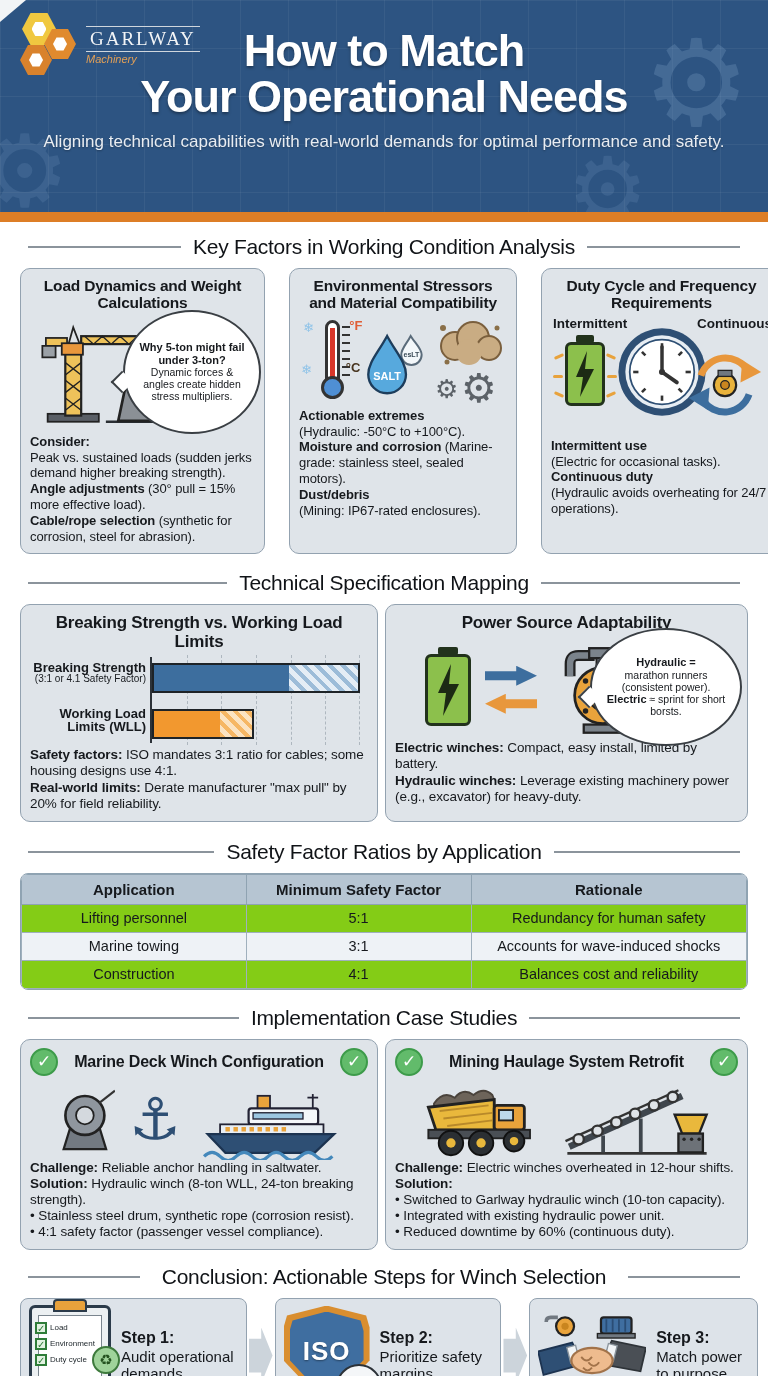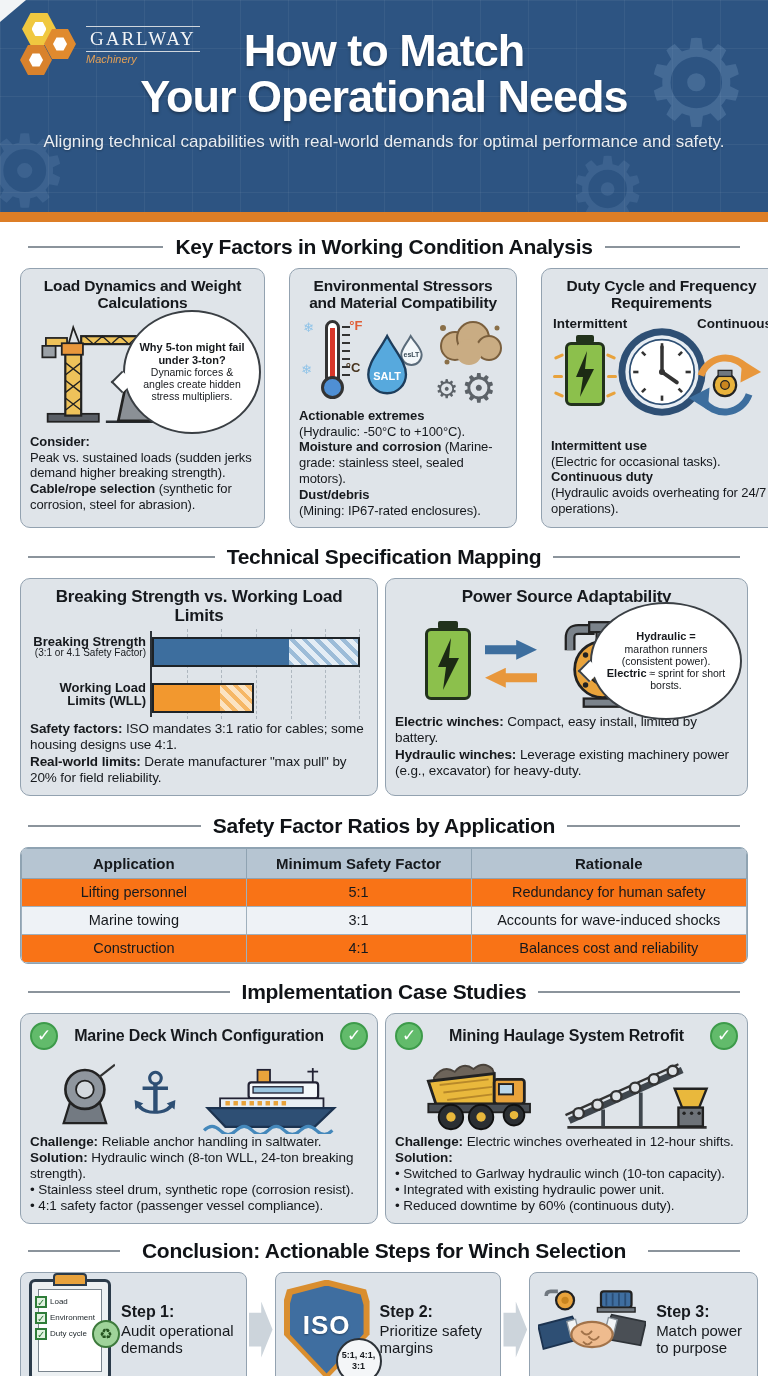--- a/index.html
+++ b/index.html
@@ -35,21 +35,21 @@
     border-top:1.5px solid #cfd6dd; border-bottom:1.5px solid #cfd6dd; padding:1px 4px; }
   .logo-tag { text-align:left; color:#e3a056; font-size:11px; font-style:italic; margin-top:1px; }
   .hdr-titles { position:relative; text-align:center; padding-top:28px; line-height:1.02; z-index:2;}
   .hdr-t { color:#fff; font-size:45px; font-weight:bold; letter-spacing:-1px;
     text-shadow:0 2px 3px rgba(0,0,0,.35); }
   .hdr-accent { color:#e9922f; }
   .hdr-sub { color:#e9edf2; font-size:17px; margin-top:13px; font-weight:normal; text-shadow:0 1px 2px rgba(0,0,0,.3); }
   
   .sec-row { display:flex; align-items:center; gap:12px; margin:13px 28px 9px 28px; }
   .sec-row .rule { flex:1; height:2px; background:#8b949c; }
-  .sec-title { font-size:21px; font-weight:bold; letter-spacing:-.3px; white-space:nowrap; color:#101317; }
+  .sec-title { font-size:21px; font-weight:normal; letter-spacing:-.3px; white-space:nowrap; color:#101317; }
   
   .cards3 { display:grid; grid-template-columns:245px 228px 241px; gap:24px; margin:0 10px 0 20px; }
   .cards2 { display:grid; grid-template-columns:358px 363px; gap:7px; margin:0 10px 0 20px; }
   .card { background:#dfe4e9; border:1.5px solid #93a2b0; border-radius:10px; padding:8px 9px; position:relative; }
   .card-title { text-align:center; font-weight:bold; font-size:15.5px; line-height:1.12; letter-spacing:-.2px; margin-bottom:4px; }
   .body-txt { font-size:13px; line-height:1.22; letter-spacing:-.1px; }
   .body-txt p { margin:0; }
   .b { font-weight:bold; }
   
   .crane-wrap { position:relative; height:118px; }
@@ -113,21 +113,21 @@
   .arr.right { background:#3d6e9e; clip-path:polygon(0 28%,60% 28%,60% 0,100% 50%,60% 100%,60% 72%,0 72%); }
   .arr.left { background:#e8973c; clip-path:polygon(100% 28%,40% 28%,40% 0,0 50%,40% 100%,40% 72%,100% 72%); }
   .bubble2 { right:-4px; top:-8px; width:152px; height:118px; font-size:10.5px; }
   .pow-batt { position:relative; width:46px; height:72px; background:#8cc04c; border:3px solid #22321c; border-radius:6px; }
   .pow-batt:before { content:""; position:absolute; left:50%; top:-10px; transform:translateX(-50%);
     width:20px; height:8px; background:#22321c; border-radius:2px; }
   
   .tbl-wrap { margin:0 20px; border:1.5px solid #8fa3b2; border-radius:8px; overflow:hidden; }
   table { width:100%; border-collapse:collapse; }
   th { background:#b6c5d2; font-size:15px; padding:6px 4px; border:1px solid #8fa3b2; }
-  td { font-size:14.5px; text-align:center; padding:5.5px 4px; border:1px solid #9fb0bd; background:#f97316; }
+  td { font-size:14.5px; text-align:center; padding:5.5px 4px; border:1px solid #9fb0bd; background:#84cc16; }
   tr.alt td { background:#eef2f6; }
   
   .case-head { display:flex; align-items:center; justify-content:space-between; margin-bottom:2px; }
   .ok { width:28px; height:28px; border-radius:50%; background:#62bb6b; border:2px solid #3d9b4a;
     color:#fff; font-weight:bold; font-size:17px; display:flex; align-items:center; justify-content:center; }
   .case-title { font-weight:bold; font-size:16px; letter-spacing:-.2px; text-align:center; flex:1; }
   .case-icons { display:flex; align-items:center; justify-content:center; gap:14px; height:82px; }
   .anchor-glyph { font-family:"DejaVu Sans",sans-serif; font-size:58px; color:#2e4f74; line-height:1; }
   .case-body { font-size:13.5px; line-height:1.2; letter-spacing:-.1px; }
   
@@ -222,20 +222,21 @@
         <rect x="118" y="66" width="12" height="8" fill="#4c5157" stroke="#222" stroke-width="2"></rect>
       </svg>
       <div class="bubble bubble1">
         <div class="bt">Why 5-ton might fail under 3-ton?</div>
         <div>Dynamic forces &amp; angles create hidden stress multipliers.</div>
       </div>
     </div>
     <div class="body-txt">
       <p class="b">Consider:</p>
       <p>Peak vs. sustained loads (sudden jerks demand higher breaking strength).</p>
+      <p><span class="b">Angle adjustments</span><span> (30° pull = 15% more effective load).</span></p>
       <p><span class="b">Cable/rope selection</span><span> (synthetic for corrosion, steel for abrasion).</span></p>
     </div>
   </div>
 
   <div class="card">
     <div class="card-title">Environmental Stressors and Material Compatibility</div>
     <div class="env-icons">
       <div class="thermo">
         <span class="sf s1">❄</span>
         <span class="sf s2">❄</span>

